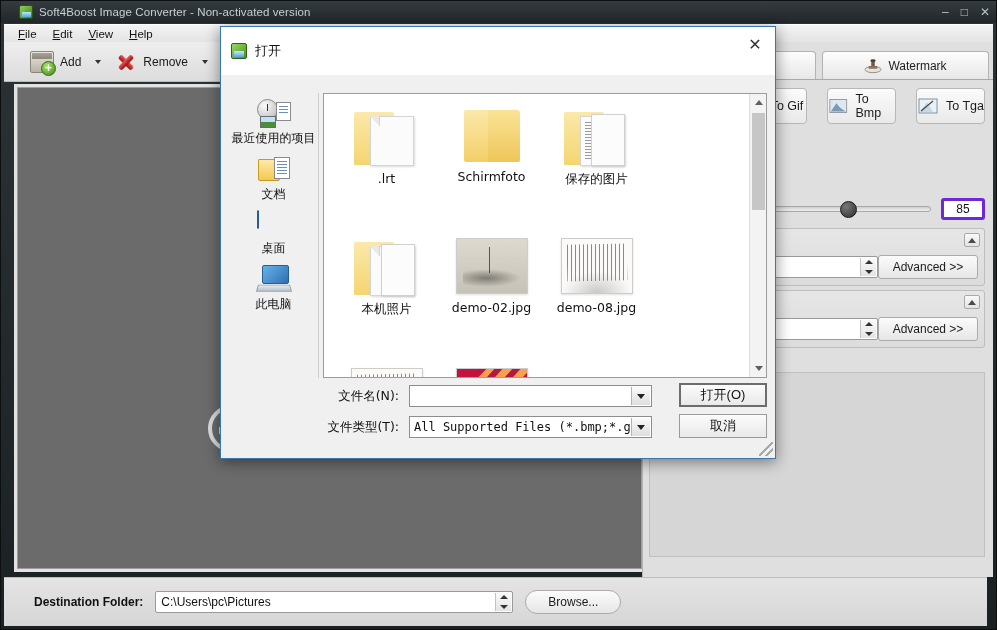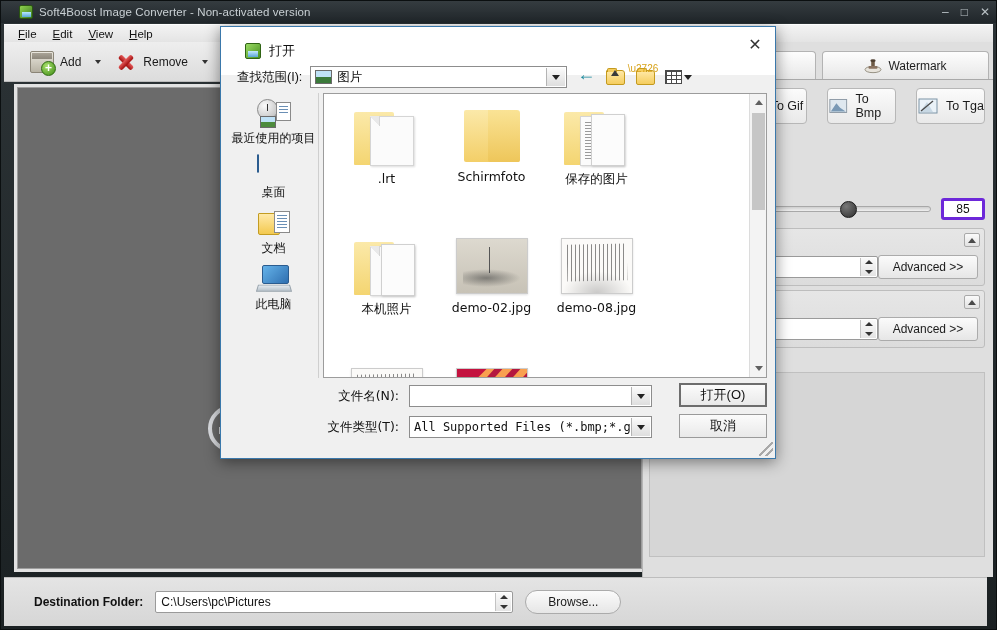--- a/index.html
+++ b/index.html
@@ -239,21 +239,21 @@
 
   
   #open-dialog {
     position: absolute; left: 220px; top: 26px; width: 556px; height: 433px;
     background: #f0f0f0;
     border: 1px solid #3a78ab;
     box-shadow: 0 3px 14px rgba(0,0,0,.45);
   }
   #dlg-title {
     position: absolute; left: 0; top: 0; right: 0; height: 48px;
-    background: #fff; display: flex; align-items: center; padding-left: 24px;
+    background: #fff; display: flex; align-items: center; padding-left: 10px;
   }
   #dlg-icon {
     width: 16px; height: 16px; margin-right: 8px; position: relative;
     background: linear-gradient(135deg,#9ada64,#47901f);
     border: 1px solid #2f6314; border-radius: 2px;
   }
   #dlg-icon::after {
     content:""; position:absolute; left:2px; top:7px; width:10px; height:6px;
     background: linear-gradient(#c2e9ff,#5ba5d6);
   }
@@ -725,68 +725,45 @@
 </div>
 
 <div id="open-dialog">
 
   <div id="dlg-title">
     <div id="dlg-icon"></div>
     <div id="dlg-title-text">打开</div>
     <div id="dlg-close">✕</div>
   </div>
 
-  <div id="lookin-row">
-    <span id="lookin-label">查找范围(I):</span>
-    <div id="lookin-combo">
-      <span id="lookin-combo-icon"></span>
-      <span id="lookin-combo-text">图片</span>
-      <span class="combo-arrow">
-          <i></i>
-        </span>
-    </div>
-    <span class="nav-ico" id="nav-back"></span>
-    <span class="nav-ico" id="nav-up">
-      <span class="folder-ico" style="position:absolute;left:1px;top:3px;"></span>
-      <span class="up-arrow"></span>
-    </span>
-    <span class="nav-ico" id="nav-newfolder">
-      <span class="folder-ico" style="position:absolute;left:1px;top:3px;"></span>
-      <span class="spark">\u2726</span>
-    </span>
-    <span id="nav-views">
-      <span class="views-grid"></span>
-      <span class="views-caret"></span>
-    </span>
-  </div>
 
   <div id="dlg-body">
 
     <div id="places-bar">
       <div class="place-item">
         <span class="place-ico ico-recent">
           <span class="clock"></span>
           <span class="doc"></span>
           <span class="pic"></span>
         </span>
         <span class="place-label">最近使用的项目</span>
       </div>
       <div class="place-item">
+        <span class="place-ico ico-docs">
+          <span class="f"></span>
+          <span class="d"></span>
+        </span>
+        <span class="place-label">文档</span>
+      </div>
+      <div class="place-item">
         <span class="place-ico ico-desktop">
           <span class="scr"></span>
           <span class="base"></span>
         </span>
         <span class="place-label">桌面</span>
-      </div>
-      <div class="place-item">
-        <span class="place-ico ico-docs">
-          <span class="f"></span>
-          <span class="d"></span>
-        </span>
-        <span class="place-label">文档</span>
       </div>
       <div class="place-item">
         <span class="place-ico ico-pc">
           <span class="scr"></span>
           <span class="kb"></span>
         </span>
         <span class="place-label">此电脑</span>
       </div>
     </div>
 

